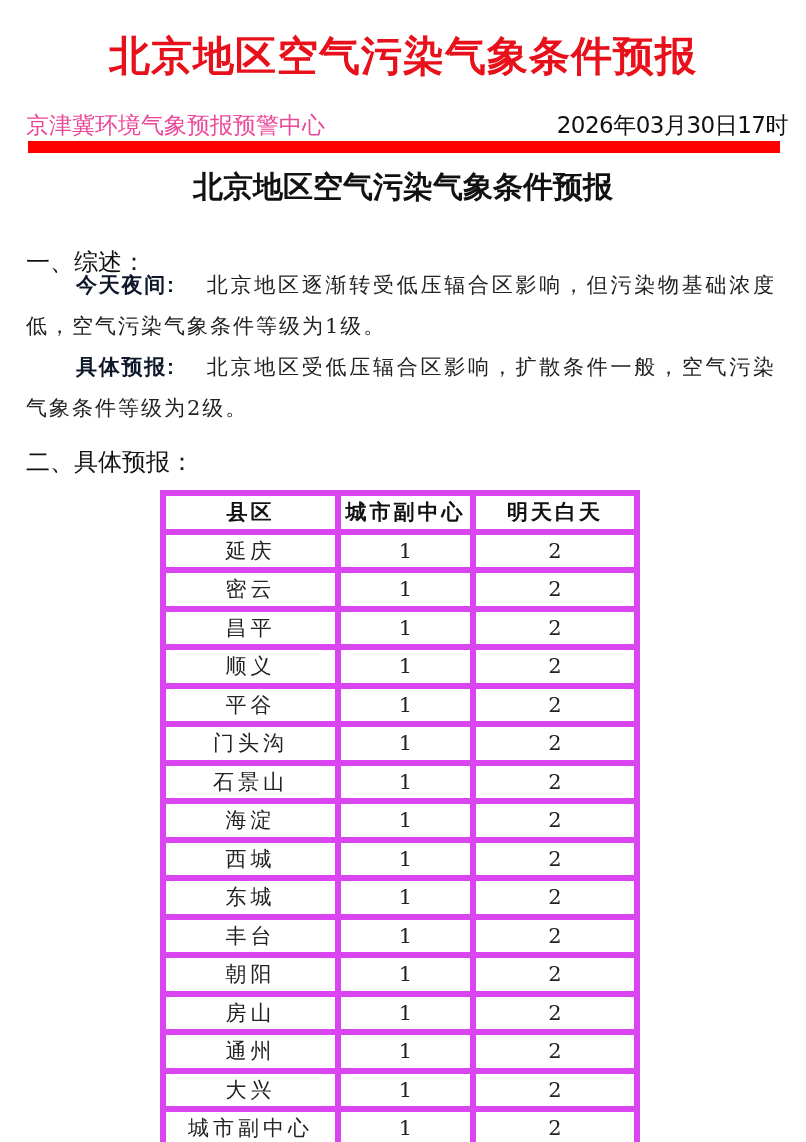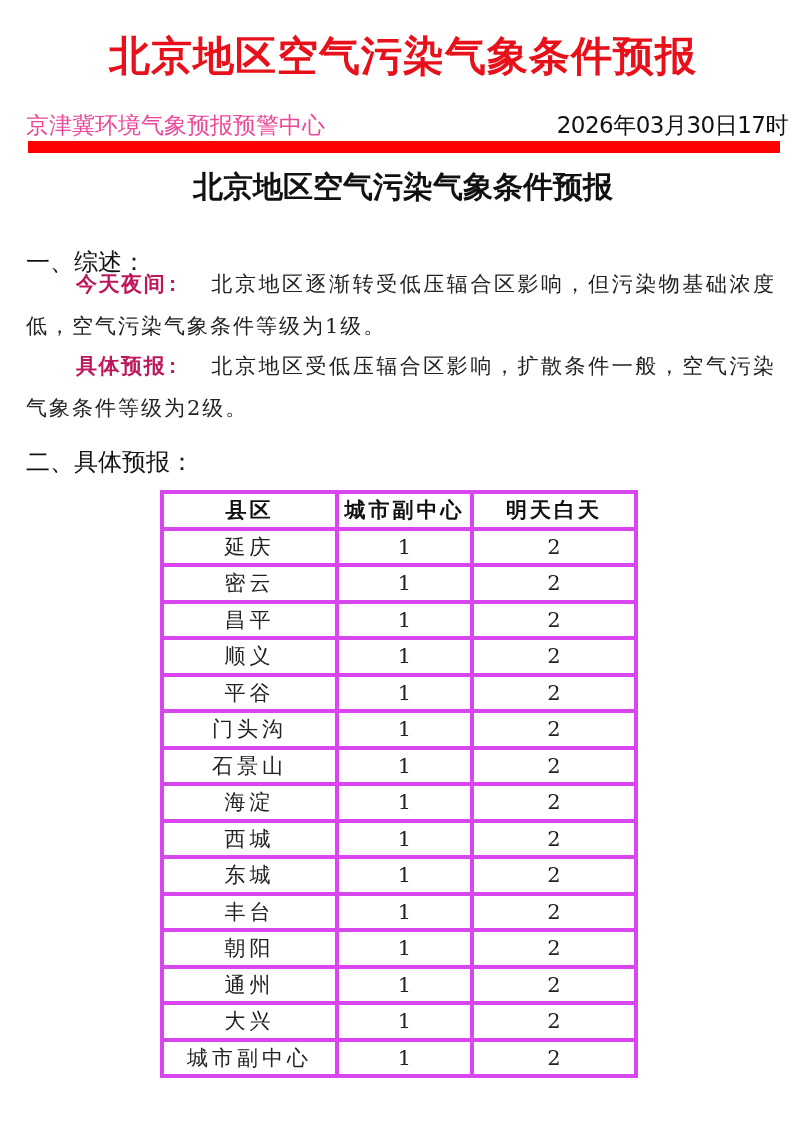--- a/index.html
+++ b/index.html
@@ -14,25 +14,25 @@
   .issue-time { right: 18px; top: 110px; font-family: "DejaVu Sans", "Liberation Sans", sans-serif;
                 font-size: 23px; line-height: 30px; color: #111; letter-spacing: -0.5px; }
   .red-bar { left: 28px; top: 141px; width: 752px; height: 12px; background: #ff0000; }
   .doc-title { left: 0; width: 806px; top: 165px; text-align: center;
                font-family: "DejaVu Sans", "Liberation Sans", sans-serif;
                font-weight: bold; font-size: 30px; line-height: 44px; color: #111; }
   .section-head { left: 26px; font-family: "DejaVu Sans", "Liberation Sans", sans-serif;
                   font-size: 24px; line-height: 32px; color: #111; }
   .para { left: 26px; width: 750px; font-size: 21px; line-height: 41px; color: #222;
           text-indent: 50px; letter-spacing: 2px; text-align: justify; }
-  .para .lead { font-family: Liberation Mono, monospace; font-weight: bold;
-                letter-spacing: 1px; margin-right: 31px; color: #be185d; }
+  .para .lead { font-family: Liberation Sans, sans-serif; font-weight: bold;
+                letter-spacing: 1px; margin-right: 31px; color: #0f172a; }
   table.forecast { position: absolute; left: 160px; top: 490px; border-collapse: collapse;
                    font-size: 21px; color: #222; }
-  table.forecast th, table.forecast td { border: 4px solid #d946ef; height: 32.5px; padding: 0;
+  table.forecast th, table.forecast td { border: 6px solid #d946ef; height: 32.5px; padding: 0;
                    text-align: center; vertical-align: middle; }
   table.forecast th { font-family: "DejaVu Sans", "Liberation Sans", sans-serif; font-weight: bold;
                       font-size: 21px; letter-spacing: 3px; color: #111; }
   table.forecast td.district { letter-spacing: 4px; }
   col.c1 { width: 175px; } col.c2 { width: 135px; } col.c3 { width: 164px; }
 </style>
 </head>
 <body>
 
 <div class="abs main-title">北京地区空气污染气象条件预报</div>
@@ -122,20 +122,25 @@
         <td class="district">丰台</td>
         <td>1</td>
         <td>2</td>
       </tr>
       <tr>
         <td class="district">朝阳</td>
         <td>1</td>
         <td>2</td>
       </tr>
       <tr>
+        <td class="district">房山</td>
+        <td>1</td>
+        <td>2</td>
+      </tr>
+      <tr>
         <td class="district">通州</td>
         <td>1</td>
         <td>2</td>
       </tr>
       <tr>
         <td class="district">大兴</td>
         <td>1</td>
         <td>2</td>
       </tr>
       <tr>

